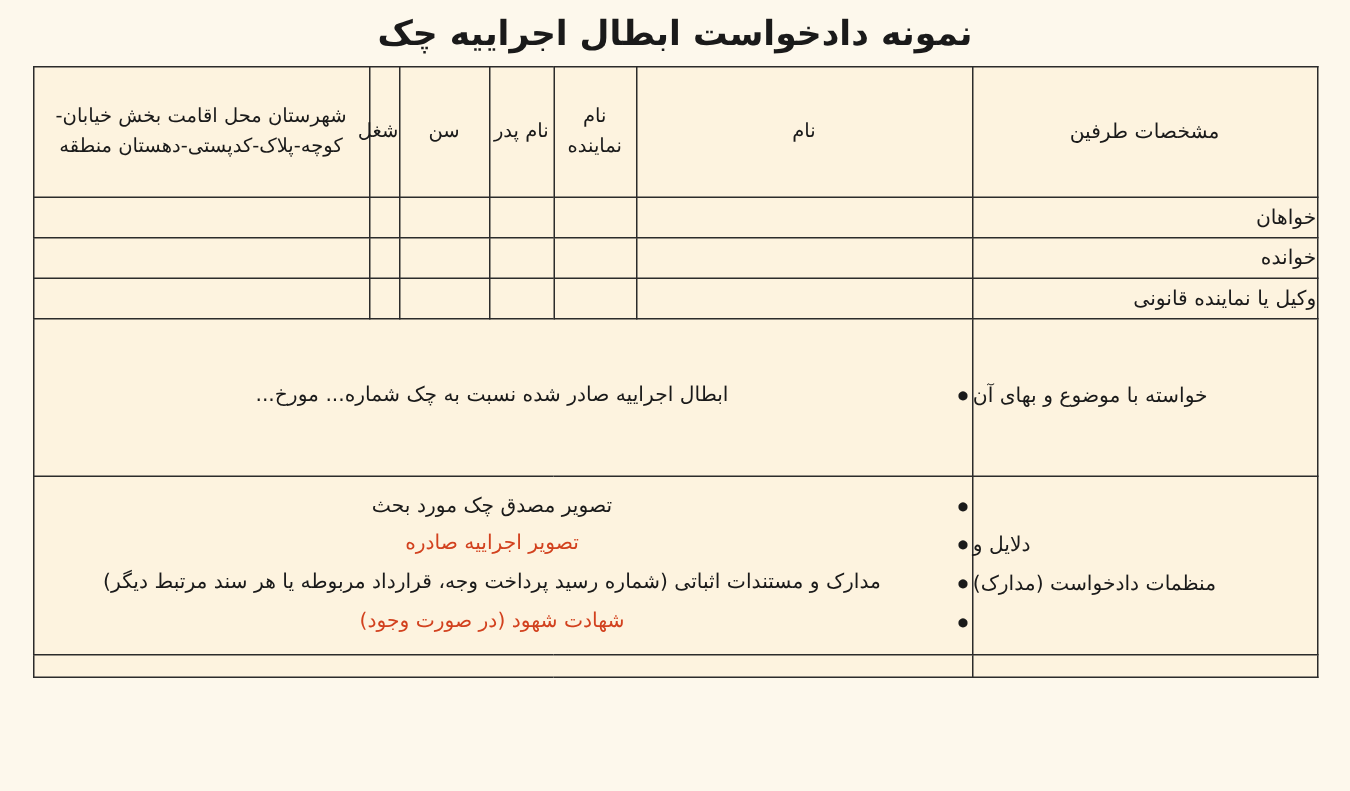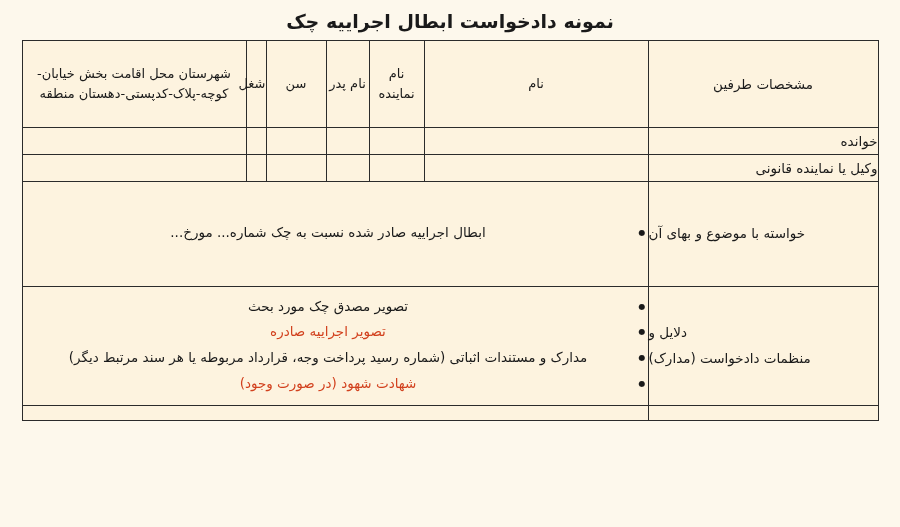--- a/index.html
+++ b/index.html
@@ -15,21 +15,21 @@
     overflow: hidden;
   }
   .page {
     position: relative;
     width: 900px;
     height: 527px;
     box-sizing: border-box;
   }
   .doc-title {
     text-align: center;
-    font-size: 19px;
+    font-size: 23px;
     font-weight: bold;
     padding: 10px 0 8px 0;
     letter-spacing: 0;
   }
   table.form {
     border-collapse: collapse;
     width: 856px;
     margin: 0 auto;
     table-layout: fixed;
     background: #fdf3df;
@@ -139,20 +139,29 @@
       <tr>
         <td class="hcell-right hcell tall">مشخصات طرفین</td>
         <td class="hcell tall">نام</td>
         <td class="hcell tall">نام نماینده</td>
         <td class="hcell tall">نام پدر</td>
         <td class="hcell tall">سن</td>
         <td class="hcell tall">شغل</td>
         <td class="hcell tall" colspan="2">شهرستان محل اقامت   بخش خیابان-کوچه-پلاک-کدپستی-دهستان منطقه</td>
       </tr>
 
+      <tr>
+        <td class="party-label">خواهان</td>
+        <td class="blank-cell"></td>
+        <td class="blank-cell"></td>
+        <td class="blank-cell"></td>
+        <td class="blank-cell"></td>
+        <td class="blank-cell"></td>
+        <td class="blank-cell" colspan="2"></td>
+      </tr>
 
       <tr>
         <td class="party-label">خوانده</td>
         <td class="blank-cell"></td>
         <td class="blank-cell"></td>
         <td class="blank-cell"></td>
         <td class="blank-cell"></td>
         <td class="blank-cell"></td>
         <td class="blank-cell" colspan="2"></td>
       </tr>

